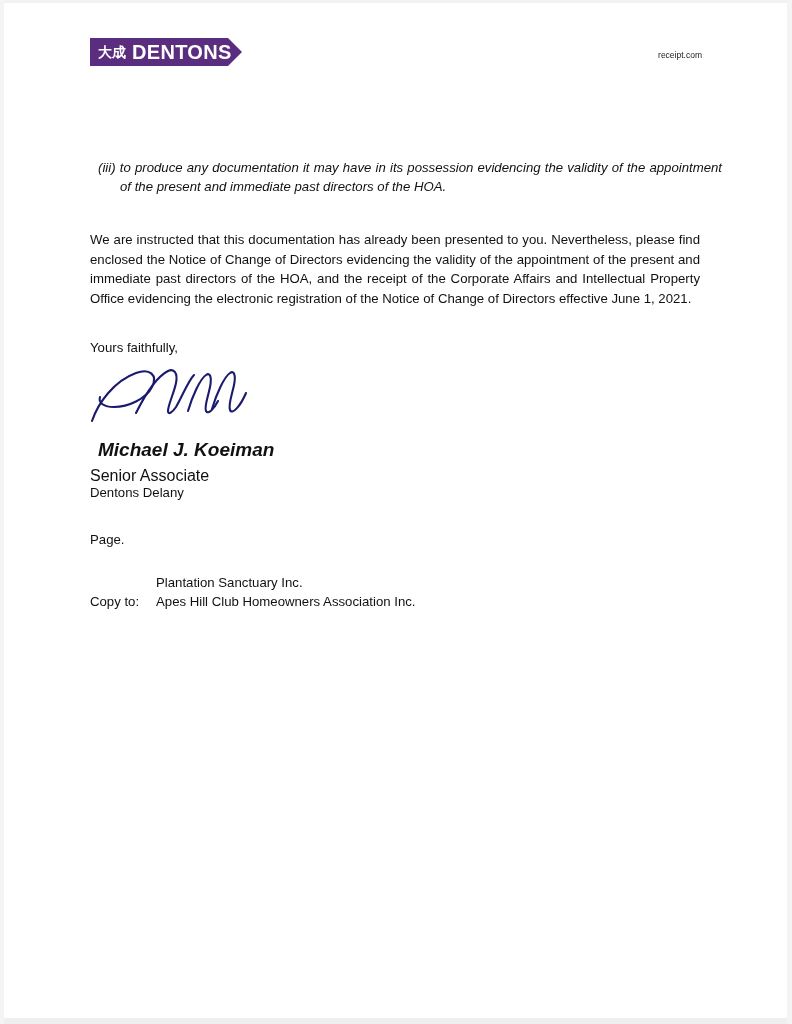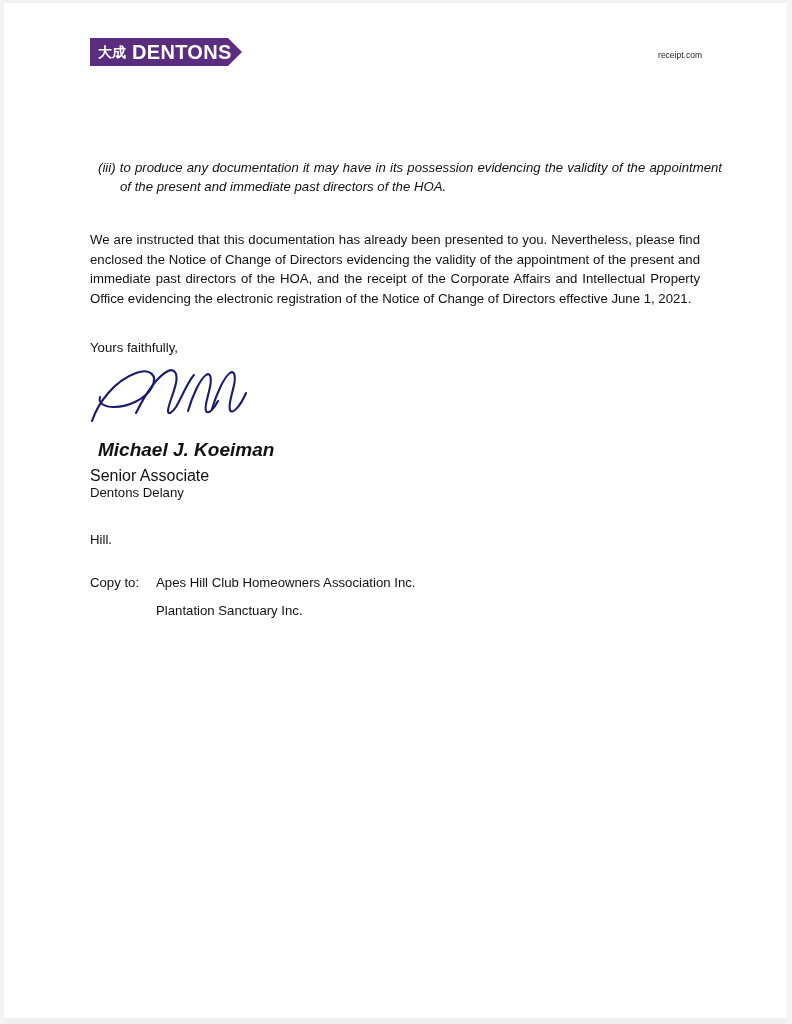--- a/index.html
+++ b/index.html
@@ -228,25 +228,25 @@
         <path d="M52 50 C60 34, 72 14, 84 8 C90 5, 94 10, 92 20 C90 30, 84 42, 84 48 C84 52, 88 50, 92 44 C98 34, 104 18, 110 12" stroke="#1a1a6e" stroke-width="2.1" stroke-linecap="round" fill="none"></path>
         <path d="M104 48 C108 34, 116 16, 122 12 C126 9, 128 14, 126 24 C124 34, 120 44, 122 48 C124 52, 130 46, 134 38" stroke="#1a1a6e" stroke-width="2.1" stroke-linecap="round" fill="none"></path>
         <path d="M128 46 C132 32, 140 14, 146 10 C150 7, 152 12, 150 22 C148 32, 144 42, 146 47 C148 52, 156 44, 162 30" stroke="#1a1a6e" stroke-width="2.1" stroke-linecap="round" fill="none"></path>
       </svg>
     </div>
 
     <p class="sig-name">Michael J. Koeiman</p>
     <p class="sig-title">Senior Associate</p>
     <p class="sig-firm">Dentons Delany</p>
 
-    <p class="encl">Hill.</p>
+    <p class="encl">Page.</p>
 
     <div class="copy-block">
+      <div class="copy-row copy-line-2">
+        <span class="copy-val-indent"></span><span>Plantation Sanctuary Inc.</span>
+      </div>
       <div class="copy-row">
         <span class="copy-label">Copy to:</span><span>Apes Hill Club Homeowners Association Inc.</span>
       </div>
-      <div class="copy-row copy-line-2">
-        <span class="copy-val-indent"></span><span>Plantation Sanctuary Inc.</span>
-      </div>
     </div>
 
   </div>
 </div>
 
 </body></html>

